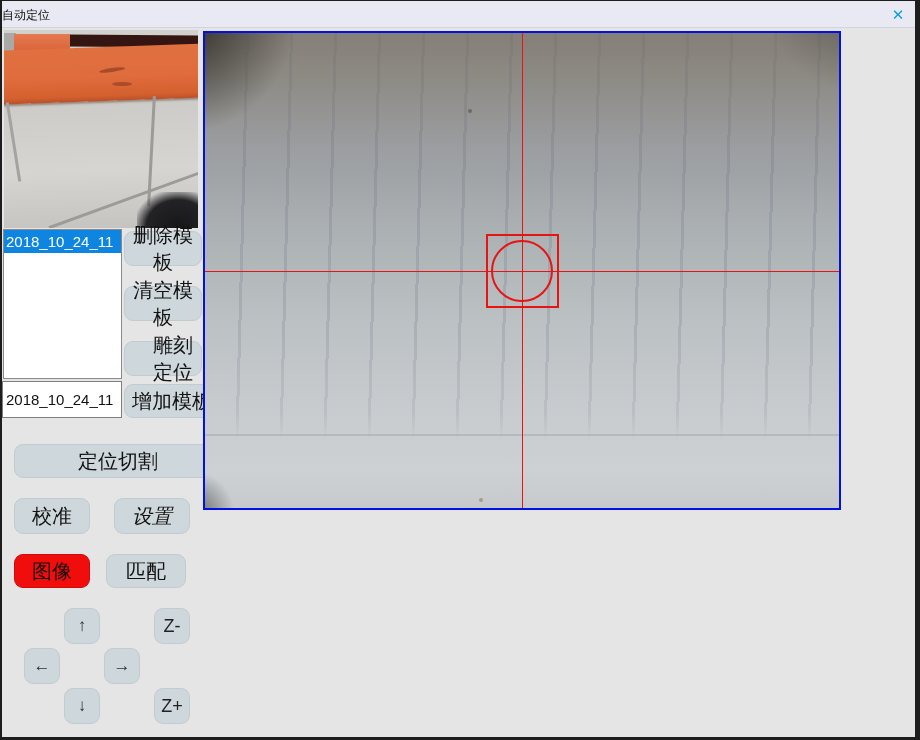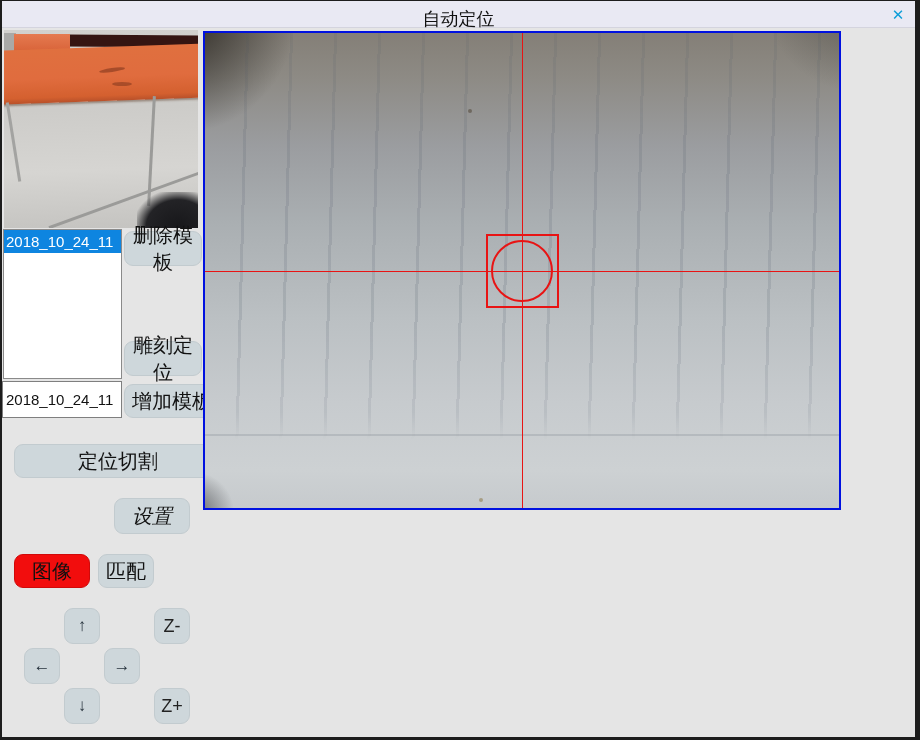--- a/index.html
+++ b/index.html
@@ -9,22 +9,22 @@
   .window { position:relative; width:920px; height:740px;
     background:var(--panel_bg,#e5e5e5);
     border-top:1px solid var(--window_border,#1d1d1d);
     border-left:2px solid var(--window_border,#1d1d1d);
     border-right:5px solid var(--window_border,#1d1d1d);
     border-bottom:3px solid var(--window_border,#1d1d1d); }
 
   
   .titlebar { position:absolute; left:0; top:0; right:0; height:27px;
     background:var(--titlebar_bg,#e9e9f3); border-bottom:1px solid #d4d4de; }
-  .titlebar .title { position:absolute; left:0; right:0; top:6px; text-align:center;
-    font-size:18px; color:#111; }
+  .titlebar .title { position:absolute; left:0; right:0; top:6px; text-align:left;
+    font-size:12px; color:#111; }
   .titlebar .close { position:absolute; right:7px; top:4px; width:20px; height:20px;
     color:var(--close_blue,#0d9ed8); font-size:15px; font-weight:bold; text-align:center;
     line-height:20px; cursor:pointer; }
 
   
   .thumb { position:absolute; left:2px; top:29px; width:194px; height:198px; overflow:hidden;
     background:linear-gradient(178deg,#d2d1ce 0%,#cdccc9 40%,#d6d5d2 70%,#c4c3c0 100%); }
   .thumb .corner-gray { position:absolute; left:0; top:3px; width:12px; height:20px; background:#a9a9a7; }
   .thumb .top-block { position:absolute; left:10px; top:4px; width:56px; height:17px;
     background:linear-gradient(180deg,#e57a50,#d9643a); }
@@ -56,28 +56,28 @@
     border:1px solid #7f7f7f; background:#fff; font-size:15px; padding-left:3px;
     font-family:"Liberation Sans","DejaVu Sans",sans-serif; color:#111; }
 
   
   .btn { position:absolute; display:flex; align-items:center; justify-content:center;
     background:var(--button_bg,#ced7db); border:1px solid #c2cbcf; border-radius:9px;
     font-size:20px; color:#111; cursor:pointer;
     font-family:"Liberation Sans","DejaVu Sans",sans-serif; }
   .btn-del   { left:122px; top:230px; width:78px; height:35px; }
   .btn-clear { left:122px; top:285px; width:78px; height:35px; }
-  .btn-carve { left:122px; top:340px; width:78px; height:35px; }
+  .btn-carve { left:122px; top:340px; width:78px; height:35px;padding-left:20px; }
   .btn-add   { left:122px; top:383px; width:96px; height:34px; }
   .btn-cut   { left:12px;  top:443px; width:208px; height:34px;text-align:center; }
   .btn-cal   { left:12px;  top:497px; width:76px; height:36px; }
   .btn-set   { left:112px; top:497px; width:76px; height:36px;font-style:italic; }
   .btn-img   { left:12px;  top:553px; width:76px; height:34px;
                background:var(--danger_red,#f20d0d); border-color:#d00a0a;text-align:center; }
-  .btn-match { left:96px; top:553px; width:56px; height:34px; }
+  .btn-match { left:104px; top:553px; width:80px; height:34px; }
   .jog { width:36px; height:36px; font-size:17px; color:#26323c; border-radius:9px; }
   .jog-up    { left:62px;  top:607px; }
   .jog-zm    { left:152px; top:607px; font-size:18px; color:#222; }
   .jog-left  { left:22px;  top:647px; }
   .jog-right { left:102px; top:647px; }
   .jog-down  { left:62px;  top:687px; }
   .jog-zp    { left:152px; top:687px; font-size:18px; color:#222; }
 
   
   .camera { position:absolute; left:201px; top:30px; width:638px; height:479px;
@@ -132,24 +132,26 @@
     <div class="blob"></div>
   </div>
 
   <div class="listbox">
     <div class="listitem selected">2018_10_24_11</div>
   </div>
 
   <input class="name-input" value="2018_10_24_11" style="">
 
   <button class="btn btn-del">删除模板</button>
+  <button class="btn btn-clear">清空模板</button>
   <button class="btn btn-carve">雕刻定位</button>
   <button class="btn btn-add">增加模板</button>
 
   <button class="btn btn-cut">定位切割</button>
+  <button class="btn btn-cal">校准</button>
   <button class="btn btn-set">设置</button>
   <button class="btn btn-img">图像</button>
   <button class="btn btn-match">匹配</button>
 
   <button class="btn jog jog-up">↑</button>
   <button class="btn jog jog-zm">Z-</button>
   <button class="btn jog jog-left">←</button>
   <button class="btn jog jog-right">→</button>
   <button class="btn jog jog-down">↓</button>
   <button class="btn jog jog-zp">Z+</button>

